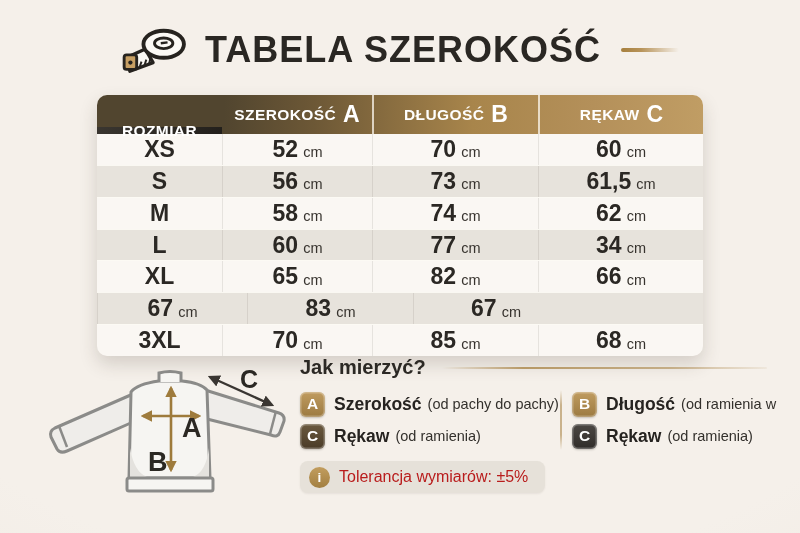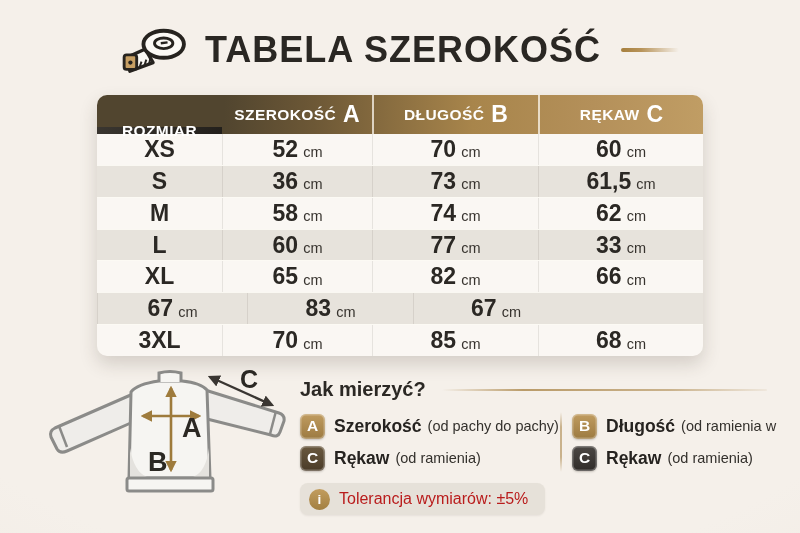--- a/index.html
+++ b/index.html
@@ -36,21 +36,21 @@
   .tr + .tr{border-top:1.5px solid rgba(252,249,244,0.9);}
   .td{display:flex;align-items:center;justify-content:center;}
   .td.c1,.td.c2,.td.c3{border-left:1.5px solid rgba(90,80,70,0.12);}
   .size-label{font-size:23px;font-weight:700;}
   .val{font-size:23px;font-weight:700;font-style:normal;}
   .unit{font-size:14.5px;font-weight:400;color:#37332e;margin-left:5px;position:relative;top:3px;}
   
   .jacket{position:absolute;left:33px;top:366px;width:262px;height:156px;}
   .svg-label{font-family:"Liberation Sans",sans-serif;font-weight:700;fill:#2b2823;}
   
-  .howto{position:absolute;left:300px;top:378px;width:467px;}
+  .howto{position:absolute;left:300px;top:356px;width:467px;}
   .howto-head{display:flex;align-items:center;}
   .howto-title{font-size:20px;font-weight:800;margin:0;white-space:nowrap;}
   .hline{flex:1;height:2px;margin-left:16px;border-radius:1px;
     background:linear-gradient(90deg,rgba(166,127,62,0) 0%,rgba(166,127,62,0.75) 25%,rgba(166,127,62,0.55) 70%,rgba(166,127,62,0.08) 100%);}
   .legend{display:flex;margin-top:9px;}
   .col-left{width:250px;flex:0 0 auto;}
   .v-divider{width:2px;flex:0 0 auto;margin:2px 10px;border-radius:1px;
     background:linear-gradient(180deg,rgba(166,127,62,0),rgba(166,127,62,0.55) 25%,rgba(166,127,62,0.55) 75%,rgba(166,127,62,0));}
   .col-right{flex:1;}
   .legend-item{display:flex;align-items:center;height:32px;white-space:nowrap;}
@@ -125,21 +125,21 @@
         <div class="td c3">
             <b class="val">60</b>
             <span class="unit">cm</span>
           </div>
       </div>
       <div class="tr">
         <div class="td c0">
             <span class="size-label">S</span>
           </div>
         <div class="td c1">
-            <b class="val">36</b>
+            <b class="val">56</b>
             <span class="unit">cm</span>
           </div>
         <div class="td c2">
             <b class="val">73</b>
             <span class="unit">cm</span>
           </div>
         <div class="td c3">
             <b class="val">61,5</b>
             <span class="unit">cm</span>
           </div>
@@ -167,21 +167,21 @@
           </div>
         <div class="td c1">
             <b class="val">60</b>
             <span class="unit">cm</span>
           </div>
         <div class="td c2">
             <b class="val">77</b>
             <span class="unit">cm</span>
           </div>
         <div class="td c3">
-            <b class="val">33</b>
+            <b class="val">34</b>
             <span class="unit">cm</span>
           </div>
       </div>
       <div class="tr">
         <div class="td c0">
             <span class="size-label">XL</span>
           </div>
         <div class="td c1">
             <b class="val">65</b>
             <span class="unit">cm</span>

